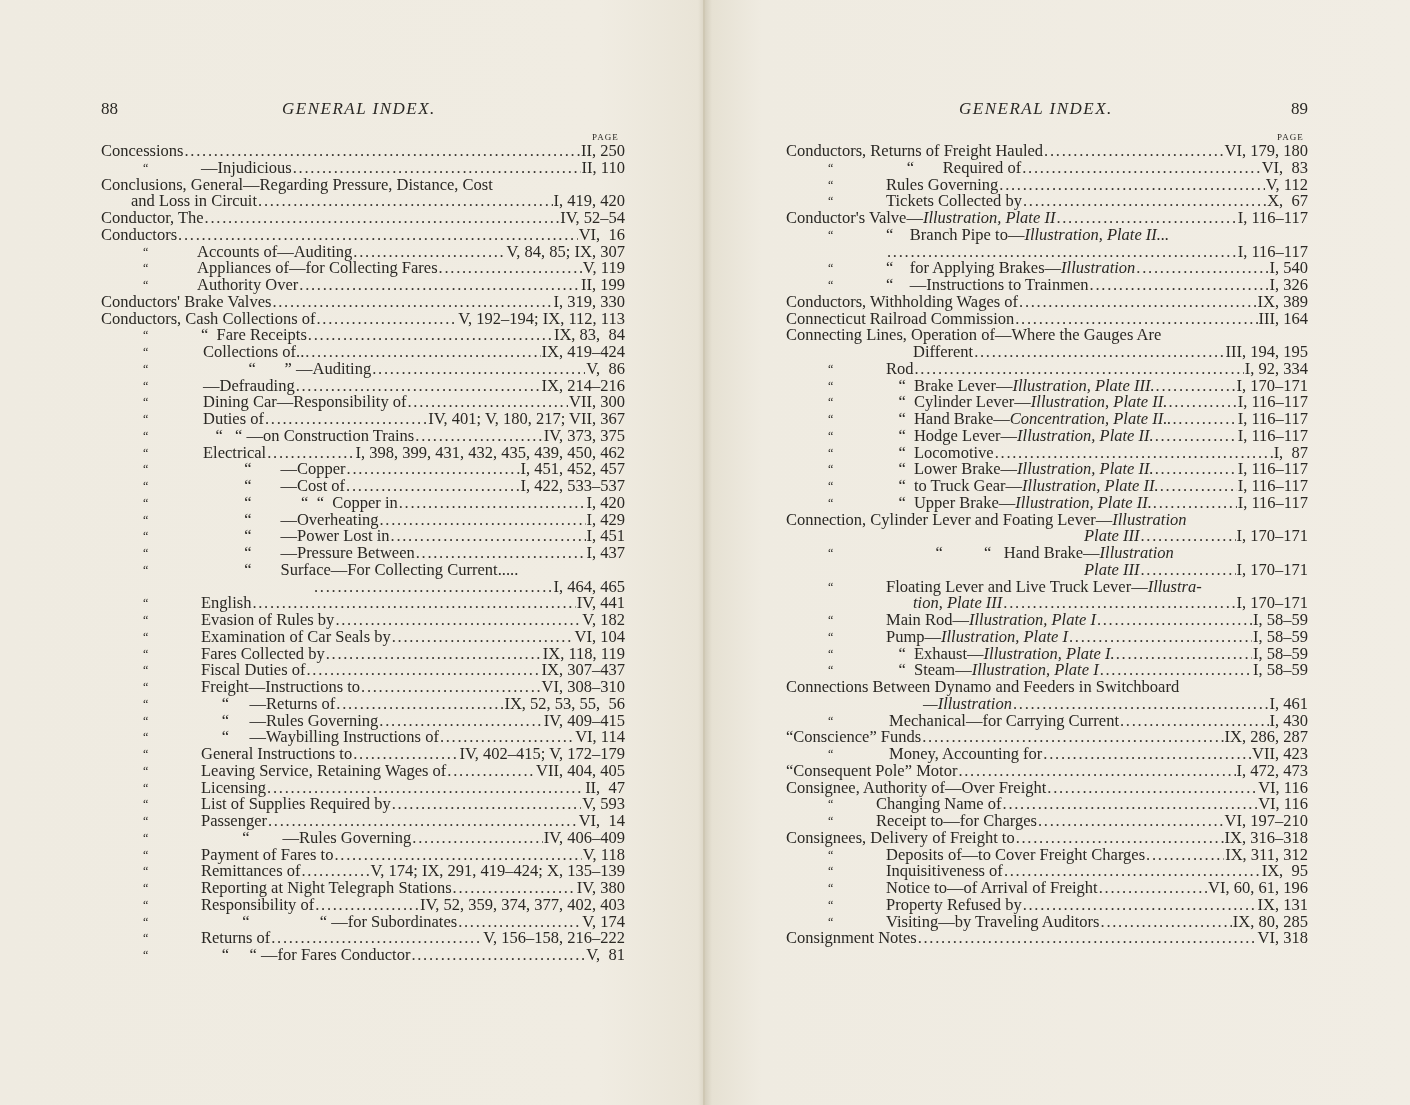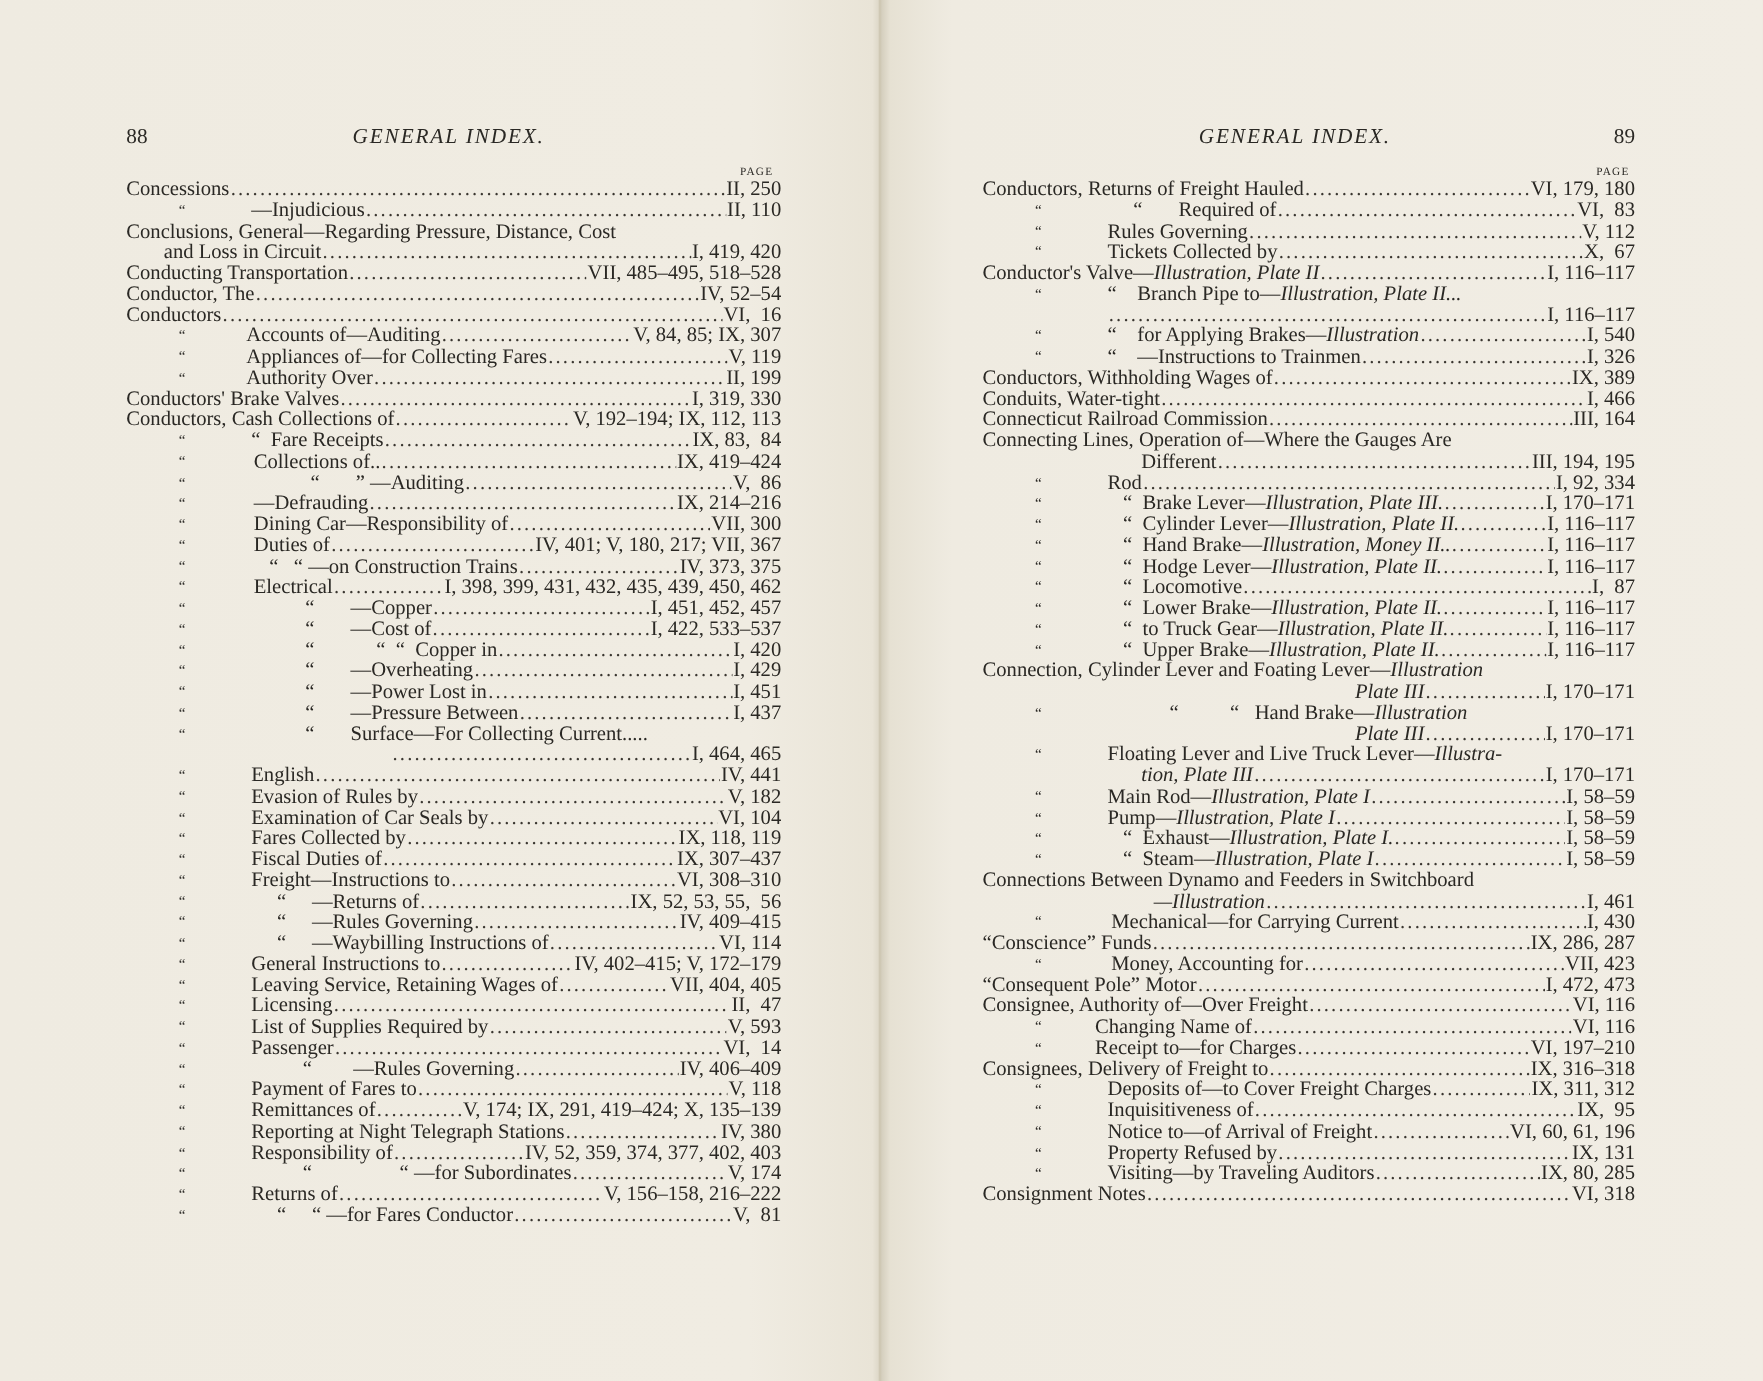--- a/index.html
+++ b/index.html
@@ -80,25 +80,20 @@
           <span class="term" style="margin-left: 0px; white-space: pre;"><span>Conclusions, General—Regarding Pressure, Distance, Cost</span></span>
           <span class="leader"></span>
           <span class="ref" style="white-space: pre;"></span>
         </div>
         <div class="line">
           <span class="term" style="margin-left: 30px; white-space: pre;"><span>and Loss in Circuit</span></span>
           <span class="leader"></span>
           <span class="ref" style="white-space: pre;">I, 419, 420</span>
         </div>
         <div class="line">
-          <span class="term" style="margin-left: 0px; white-space: pre;"><span>Conducting Transportation</span></span>
-          <span class="leader"></span>
-          <span class="ref" style="white-space: pre;">VII, 485–495, 518–528</span>
-        </div>
-        <div class="line">
           <span class="term" style="margin-left: 0px; white-space: pre;"><span>Conductor, The</span></span>
           <span class="leader"></span>
           <span class="ref" style="white-space: pre;">IV, 52–54</span>
         </div>
         <div class="line">
           <span class="term" style="margin-left: 0px; white-space: pre;"><span>Conductors</span></span>
           <span class="leader"></span>
           <span class="ref" style="white-space: pre;">VI,  16</span>
         </div>
         <div class="line">
@@ -416,25 +411,20 @@
           <span class="term" style="margin-left: 100px; white-space: pre;"><span>“    —Instructions to Trainmen</span></span>
           <span class="leader"></span>
           <span class="ref" style="white-space: pre;">I, 326</span>
         </div>
         <div class="line">
           <span class="term" style="margin-left: 0px; white-space: pre;"><span>Conductors, Withholding Wages of</span></span>
           <span class="leader"></span>
           <span class="ref" style="white-space: pre;">IX, 389</span>
         </div>
         <div class="line">
-          <span class="term" style="margin-left: 0px; white-space: pre;"><span>Conduits, Water-tight</span></span>
-          <span class="leader"></span>
-          <span class="ref" style="white-space: pre;">I, 466</span>
-        </div>
-        <div class="line">
           <span class="term" style="margin-left: 0px; white-space: pre;"><span>Connecticut Railroad Commission</span></span>
           <span class="leader"></span>
           <span class="ref" style="white-space: pre;">III, 164</span>
         </div>
         <div class="line noleader">
           <span class="term" style="margin-left: 0px; white-space: pre;"><span>Connecting Lines, Operation of—Where the Gauges Are</span></span>
           <span class="leader"></span>
           <span class="ref" style="white-space: pre;"></span>
         </div>
         <div class="line">
@@ -455,21 +445,21 @@
           <span class="ref" style="white-space: pre;">I, 170–171</span>
         </div>
         <div class="line">
           <span class="ditto" style="left: 42px;">“</span>
           <span class="term" style="margin-left: 100px; white-space: pre;"><span>   “  Cylinder Lever—</span><span class="it" style="font-style: italic;">Illustration, Plate II.</span></span>
           <span class="leader"></span>
           <span class="ref" style="white-space: pre;">I, 116–117</span>
         </div>
         <div class="line">
           <span class="ditto" style="left: 42px;">“</span>
-          <span class="term" style="margin-left: 100px; white-space: pre;"><span>   “  Hand Brake—</span><span class="it" style="font-style: italic;">Illustration, Money II..</span></span>
+          <span class="term" style="margin-left: 100px; white-space: pre;"><span>   “  Hand Brake—</span><span class="it" style="font-style: italic;">Concentration, Plate II..</span></span>
           <span class="leader"></span>
           <span class="ref" style="white-space: pre;">I, 116–117</span>
         </div>
         <div class="line">
           <span class="ditto" style="left: 42px;">“</span>
           <span class="term" style="margin-left: 100px; white-space: pre;"><span>   “  Hodge Lever—</span><span class="it" style="font-style: italic;">Illustration, Plate II.</span></span>
           <span class="leader"></span>
           <span class="ref" style="white-space: pre;">I, 116–117</span>
         </div>
         <div class="line">

